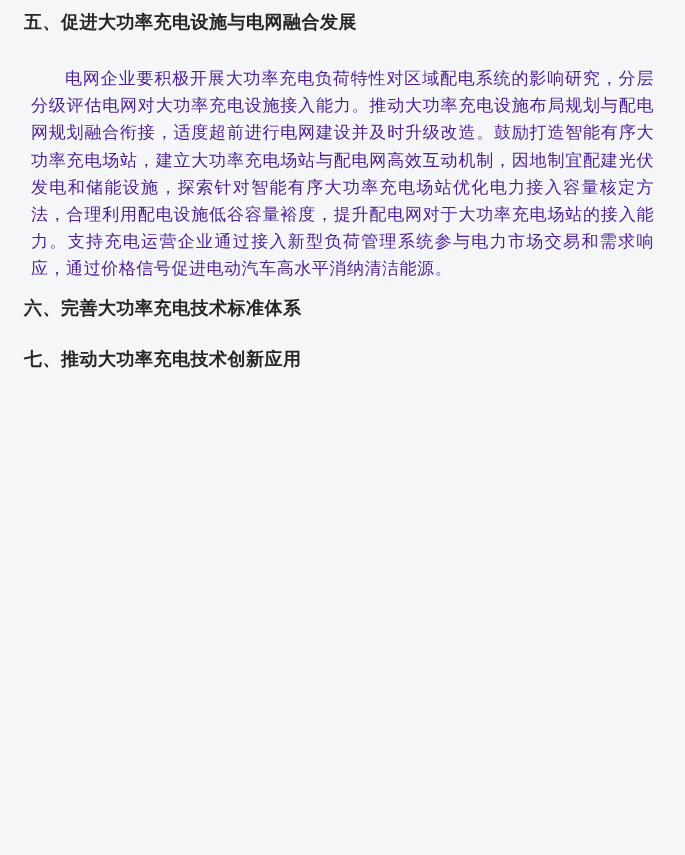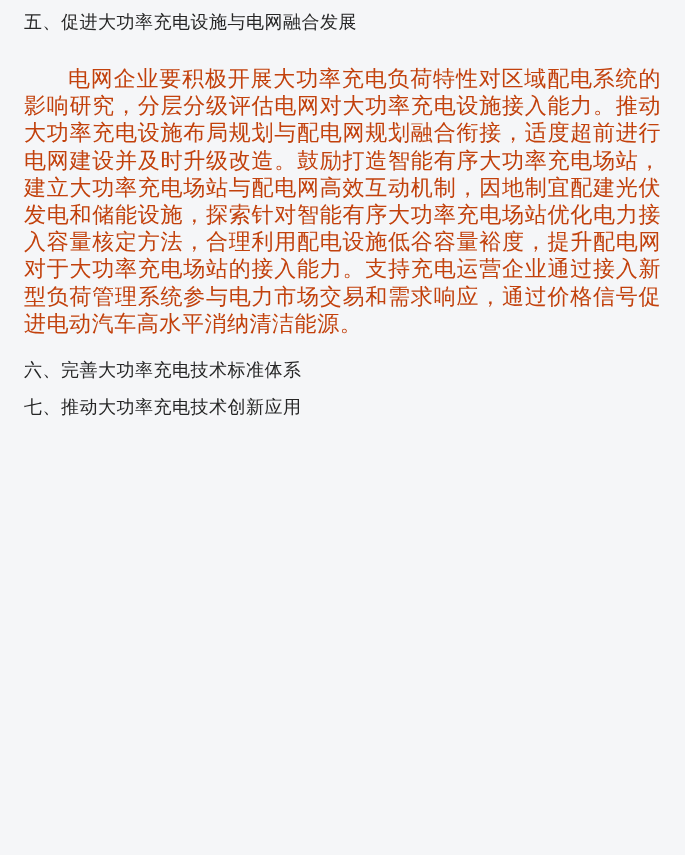--- a/index.html
+++ b/index.html
@@ -16,40 +16,40 @@
   .doc {
     box-sizing: border-box;
     width: 685px;
     height: 855px;
     padding: 0 24px;
     color: #333333;
   }
   .sec-heading {
     font-size: 18px;
     line-height: 27px;
-    font-weight: normal;
+    font-weight: bold;
     color: #262626;
     margin: 0;
     letter-spacing: 0.5px;
   }
   .sec-para {
-    font-size: 22px;
+    font-size: 17px;
     line-height: 27.2px;
     letter-spacing: 0.55px;
     text-align: justify;
     text-indent: 2em;
-    margin: 0;
-    color: #c2410c;
+    margin: 7px;
+    color: #4c1d95;
     word-break: break-all;
   }
   .sec-1 .sec-heading { margin-top: 9px; }
   .sec-1 .sec-para   { margin-top: 29px; }
-  .sec-2 .sec-heading { margin-top: 20px; }
+  .sec-2 .sec-heading { margin-top: 12px; }
   .sec-2 .sec-para   { margin-top: 29px; }
-  .sec-3 .sec-heading { margin-top: 10px; }
+  .sec-3 .sec-heading { margin-top: 24px; }
   .sec-3 .sec-para   { margin-top: 29px; }
 </style>
 </head>
 <body>
 
 <div class="doc">
 
   <section class="sec-1">
     <h2 class="sec-heading">五、促进大功率充电设施与电网融合发展</h2>
     <p class="sec-para">电网企业要积极开展大功率充电负荷特性对区域配电系统的影响研究，分层分级评估电网对大功率充电设施接入能力。推动大功率充电设施布局规划与配电网规划融合衔接，适度超前进行电网建设并及时升级改造。鼓励打造智能有序大功率充电场站，建立大功率充电场站与配电网高效互动机制，因地制宜配建光伏发电和储能设施，探索针对智能有序大功率充电场站优化电力接入容量核定方法，合理利用配电设施低谷容量裕度，提升配电网对于大功率充电场站的接入能力。支持充电运营企业通过接入新型负荷管理系统参与电力市场交易和需求响应，通过价格信号促进电动汽车高水平消纳清洁能源。</p>

